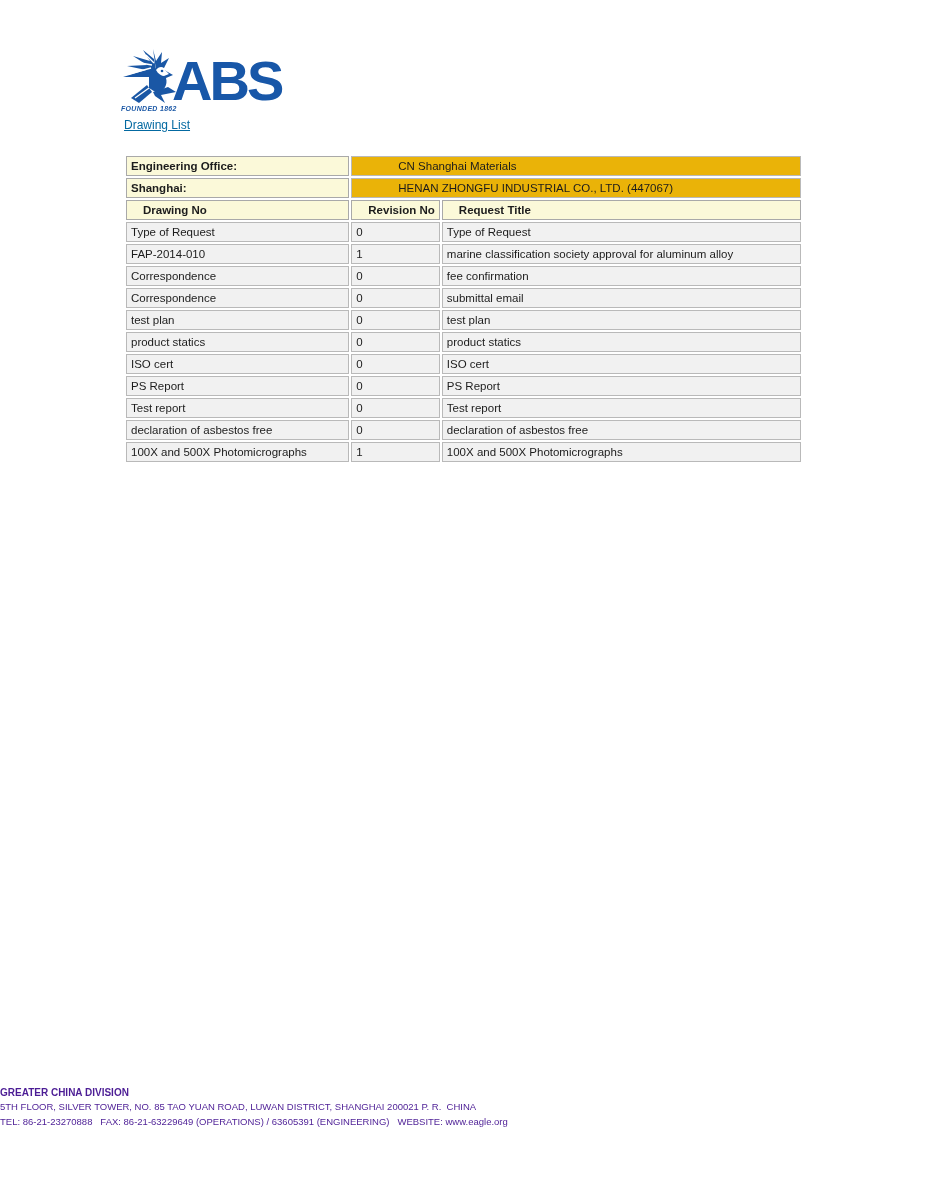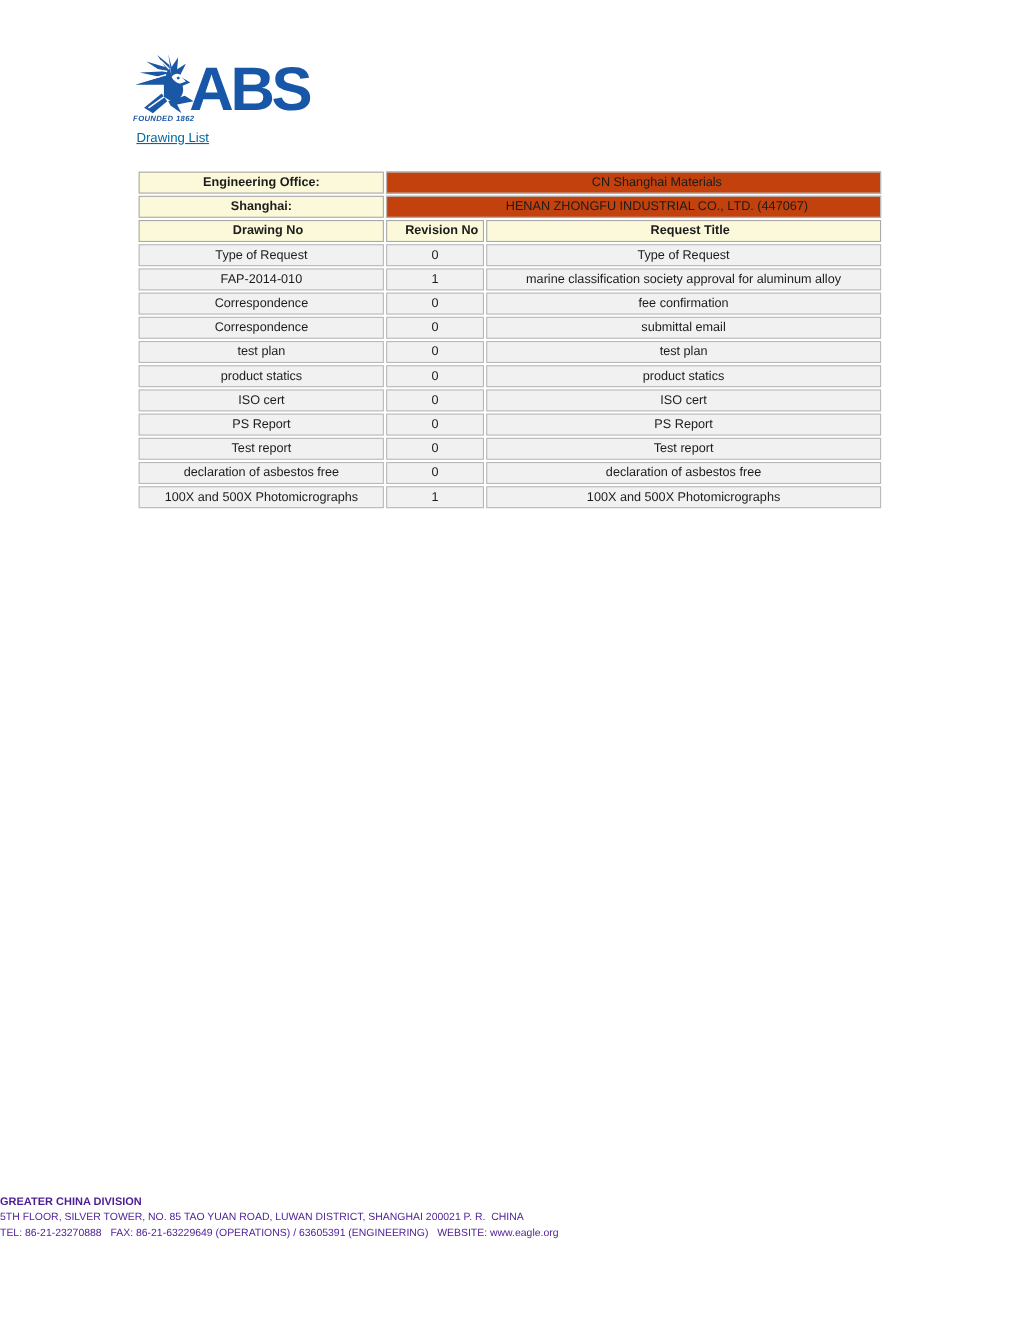--- a/index.html
+++ b/index.html
@@ -30,24 +30,24 @@
 
   
   table.drawing{
     position:absolute;left:124px;top:154px;width:679px;
     border-collapse:separate;border-spacing:2px;table-layout:fixed;
     font-size:11.5px;color:#1c1c1c;
   }
   table.drawing td{
     height:18px;padding:0 4px;vertical-align:middle;
     border:1px solid #b9b9b9;background:#f1f1f1;
-    overflow:hidden;white-space:nowrap;text-align:center;
+    overflow:hidden;white-space:nowrap;
   }
   table.drawing td.lbl{background:#fbf9d9;font-weight:bold;border-color:#a9a9a9;}
-  table.drawing td.val{background:#c2410c;padding-left:46px;}
+  table.drawing td.val{background:#eab308;padding-left:46px;}
   table.drawing tr.colhdr td{background:#fbf9d9;font-weight:bold;border-color:#a9a9a9;padding-left:16px;}
 
   
   .footer{
     position:absolute;left:0;top:1085px;width:930px;
     color:#4c1d95;
   }
   .footer .division{font-size:10px;font-weight:bold;line-height:15px;white-space:pre;}
   .footer .line{font-size:9.5px;line-height:14.5px;white-space:pre;}
 </style>

